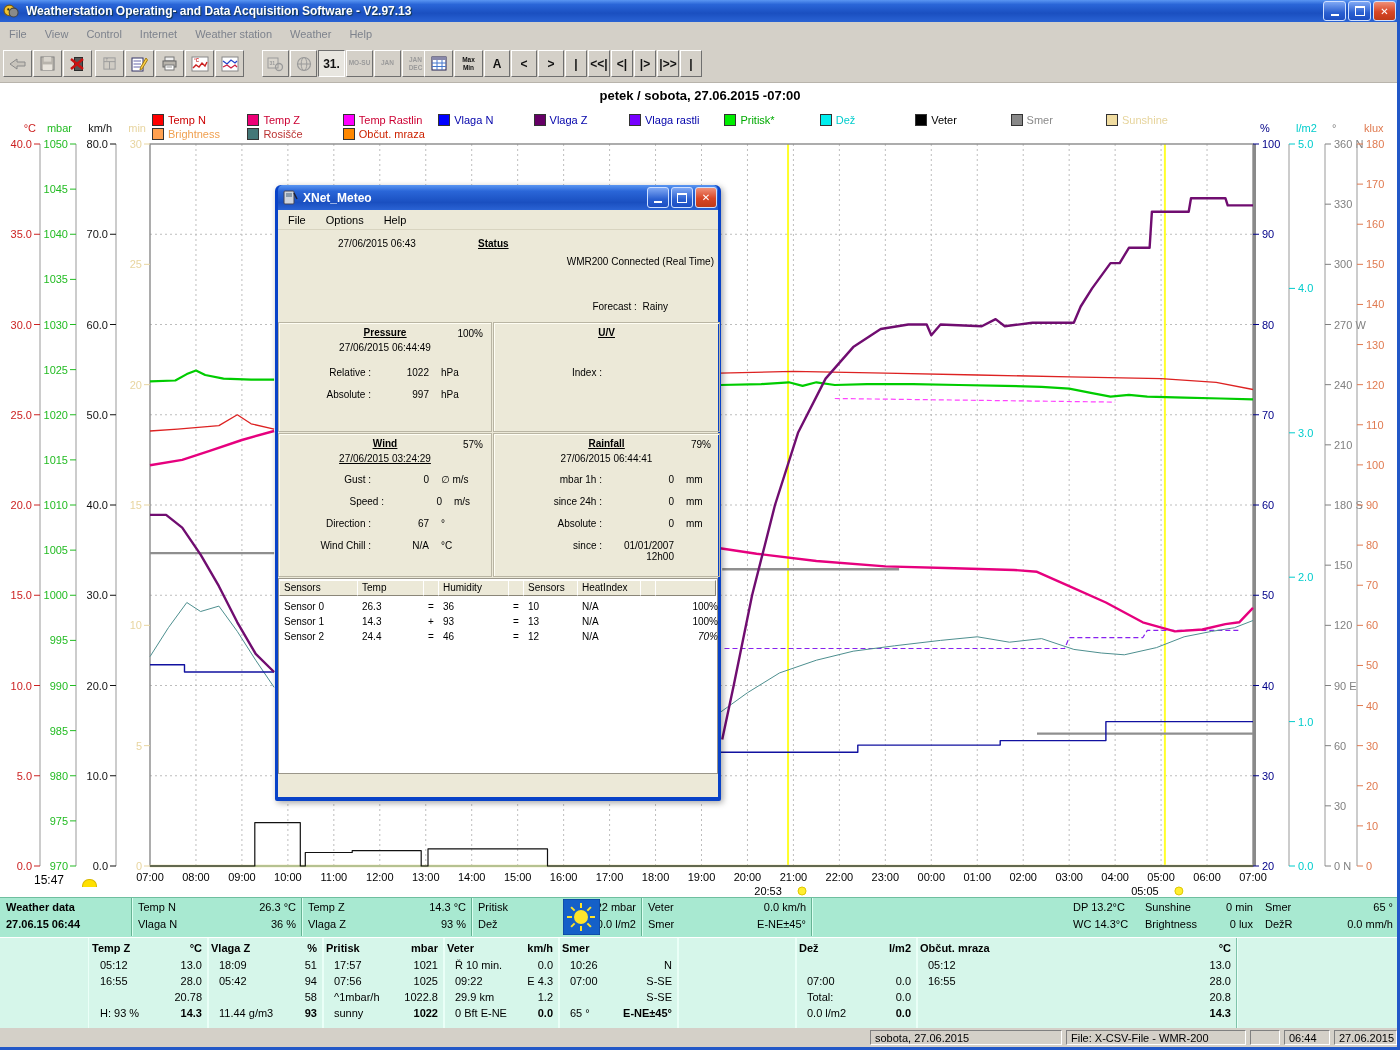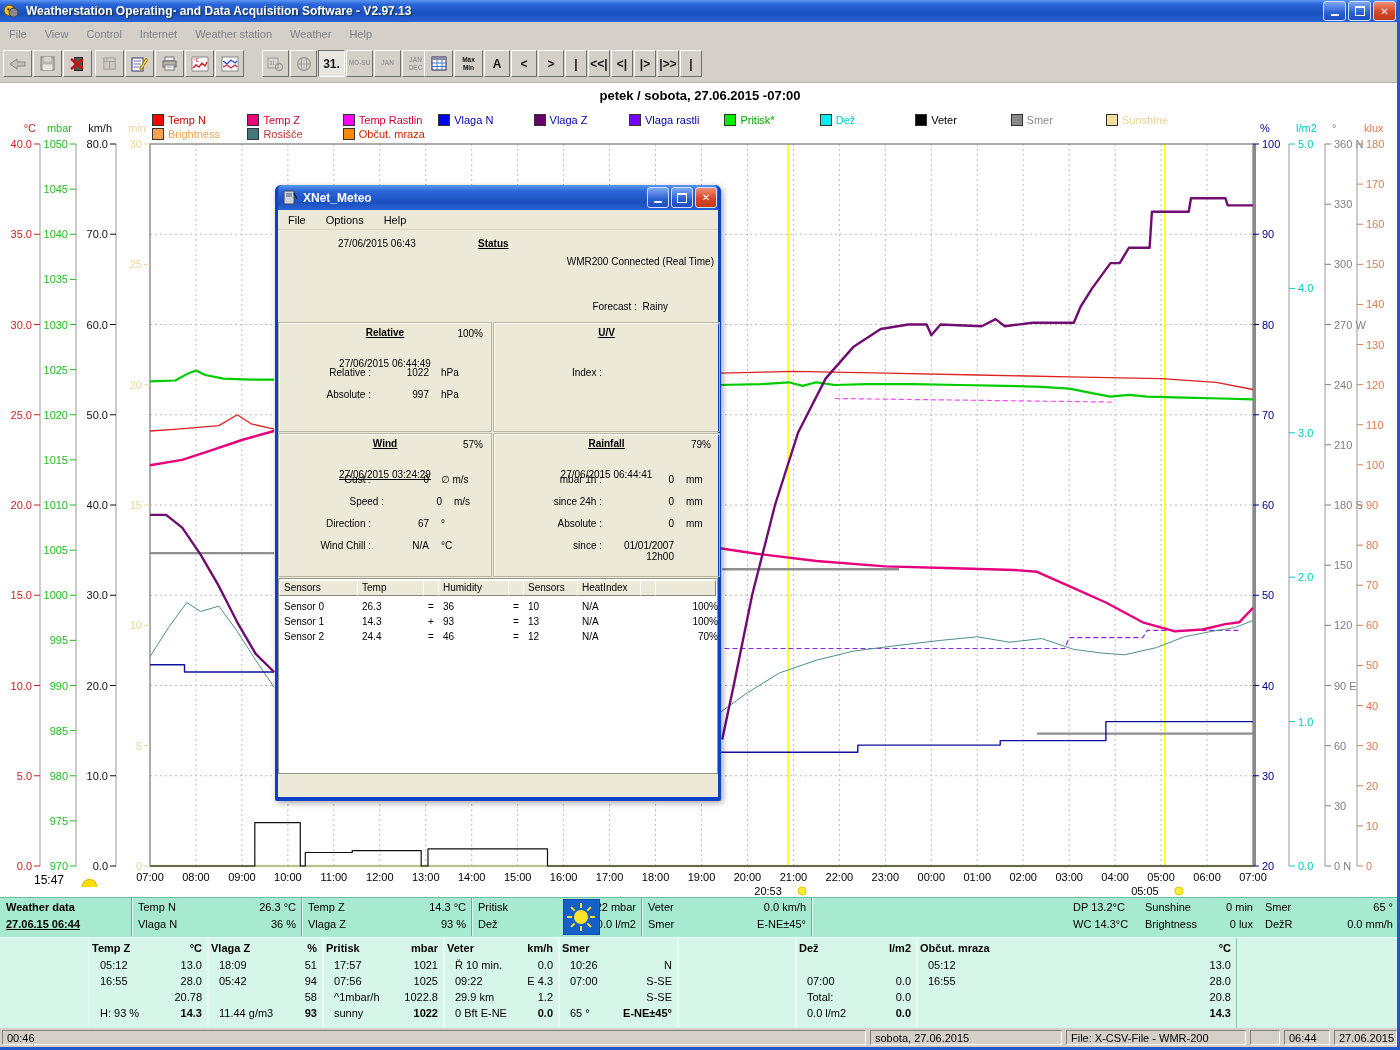--- a/index.html
+++ b/index.html
@@ -41,21 +41,21 @@
   #dlg-tb .dbtn{width:20px;height:19px;border-radius:3px;border:1px solid #cfe0ff;margin-left:2px;
     display:flex;align-items:center;justify-content:center;font-size:10px;color:#fff;
     background:linear-gradient(180deg,#7fa8f4,#2a5fd0 60%,#1c4ec2);}
   #dlg-tb .dbtn.close{background:linear-gradient(180deg,#f09078,#d84626 55%,#c03a18);}
   #dlg-menu{height:19px;background:#ece9d8;display:flex;align-items:center;font-size:11px;color:#000;border-bottom:1px solid #d8d4c0;}
   #dlg-menu span{padding:0 10px;}
   #dlg-body{position:relative;height:567px;background:#ece9d8;font-size:10px;}
   .panel{position:absolute;border:1px solid #b9b5a3;box-shadow:inset 1px 1px 0 #fffef4;}
   .phead{text-align:center;font-weight:bold;text-decoration:underline;padding-top:4px;}
   .ppct{position:absolute;right:8px;top:4px;font-weight:normal;text-decoration:none;}
-  .pdate{text-align:center;margin-top:20px;}
+  .pdate{text-align:center;margin-top:4px;}
   .prow{position:absolute;left:0;width:100%;display:flex;}
   .plabel{text-align:right;}
   .pvalue{text-align:right;}
   .punit{padding-left:12px;}
   #sens{position:absolute;left:0;top:348px;width:440px;height:196px;background:#fff;border:1px solid #9a968a;box-sizing:border-box;}
   .shc{position:absolute;top:1px;height:16px;background:#ece9d8;border:1px solid;border-color:#fff #8a8678 #8a8678 #fff;
     box-sizing:border-box;padding:1px 0 0 4px;overflow:hidden;}
   .scell{position:absolute;height:14px;padding-left:4px;overflow:hidden;}
   
   #wrow{left:0;top:897px;width:1400px;height:39px;background:#a8e9d1;border-top:1px solid #6fbf9f;z-index:3;}
@@ -571,21 +571,21 @@
     </div>
   <div id="dlg-body">
     <div class="abs" style="left:60px;top:8px">27/06/2015 06:43</div>
     <div class="abs" style="left:200px;top:8px;font-weight:bold;text-decoration:underline">Status</div>
     <div class="abs" style="right:4px;top:26px">WMR200 Connected (Real Time)</div>
     <div class="abs" style="right:50px;top:71px">
       <span>Forecast :</span>&nbsp;&nbsp;<span>Rainy</span>
     </div>
     <div id="dlg-panels">
         <div class="panel abs" style="left: 0px; top: 92px; width: 212px; height: 108px;">
-          <div class="phead"><span style="font-weight:bold;text-decoration:underline">Relative</span></div>
+          <div class="phead"><span style="font-weight:bold;text-decoration:underline">Pressure</span></div>
           <div class="ppct abs" style="right: 8px; top: 5px;">100%</div>
           <div class="pdate">27/06/2015 06:44:49</div>
           <div class="prow" style="top: 44px;">
             <span class="plabel" style="width:92px">Relative :</span>
             <span class="pvalue" style="width:58px">1022</span>
             <span class="punit">hPa</span>
           </div>
           <div class="prow" style="top: 66px;">
             <span class="plabel" style="width:92px">Absolute :</span>
             <span class="pvalue" style="width:58px">997</span>
@@ -677,32 +677,32 @@
         <div class="scell" style="left: 245px; top: 37px; width: 52px;">13</div>
         <div class="scell" style="left: 299px; top: 37px; width: 61px;">N/A</div>
         <div class="scell" style="left: 377px; top: 37px; width: 58px; text-align: right;">100%</div>
         <div class="scell" style="left: 1px; top: 52px; width: 76px;">Sensor 2</div>
         <div class="scell" style="left: 79px; top: 52px; width: 64px;">24.4</div>
         <div class="scell" style="left: 145px; top: 52px; width: 13px;">=</div>
         <div class="scell" style="left: 160px; top: 52px; width: 68px;">46</div>
         <div class="scell" style="left: 230px; top: 52px; width: 13px;">=</div>
         <div class="scell" style="left: 245px; top: 52px; width: 52px;">12</div>
         <div class="scell" style="left: 299px; top: 52px; width: 61px;">N/A</div>
-        <div class="scell" style="left: 377px; top: 52px; width: 58px; text-align: right;">70%</div>
+        <div class="scell" style="left: 377px; top: 52px; width: 58px; text-align: right; font-style: italic;">70%</div>
       </div>
   </div>
 </div>
 
 <div id="wrow" class="abs">
     <div class="wcell" style="left: 1px; width: 130px;">
       <div class="wline" style="top: 3px;">
         <span style="font-weight:bold">Weather data</span>
         <span></span>
       </div>
-      <div class="wline" style="top: 20px; text-decoration: underline;">
+      <div class="wline" style="top: 20px;">
         <span style="font-weight:bold">27.06.15 06:44</span>
         <span></span>
       </div>
     </div>
     <div class="wcell" style="left: 133px; width: 168px;">
       <div class="wline" style="top: 3px;">
         <span>Temp N</span>
         <span>26.3 °C</span>
       </div>
       <div class="wline" style="top: 20px;">
@@ -957,21 +957,20 @@
         <span style="padding-left:8px"></span>
         <span>20.8</span>
       </div>
       <div class="srow" style="top: 69px;">
         <span style="padding-left:8px"></span>
         <span style="font-weight:bold">14.3</span>
       </div>
     </div>
   </div>
 <div id="statusbar" class="abs">
-    <div class="stcell" style="left: 2px; width: 864px;">00:46</div>
     <div class="stcell" style="left: 870px; width: 192px;">sobota, 27.06.2015</div>
     <div class="stcell" style="left: 1066px; width: 180px;">File: X-CSV-File - WMR-200</div>
     <div class="stcell" style="left: 1250px; width: 30px;"></div>
     <div class="stcell" style="left: 1284px; width: 46px;">06:44</div>
     <div class="stcell" style="left: 1334px; width: 63px;">27.06.2015</div>
   </div>
 <div id="edge-b" class="abs"></div>
 <div id="edge-r" class="abs"></div>
 
 </body></html>

